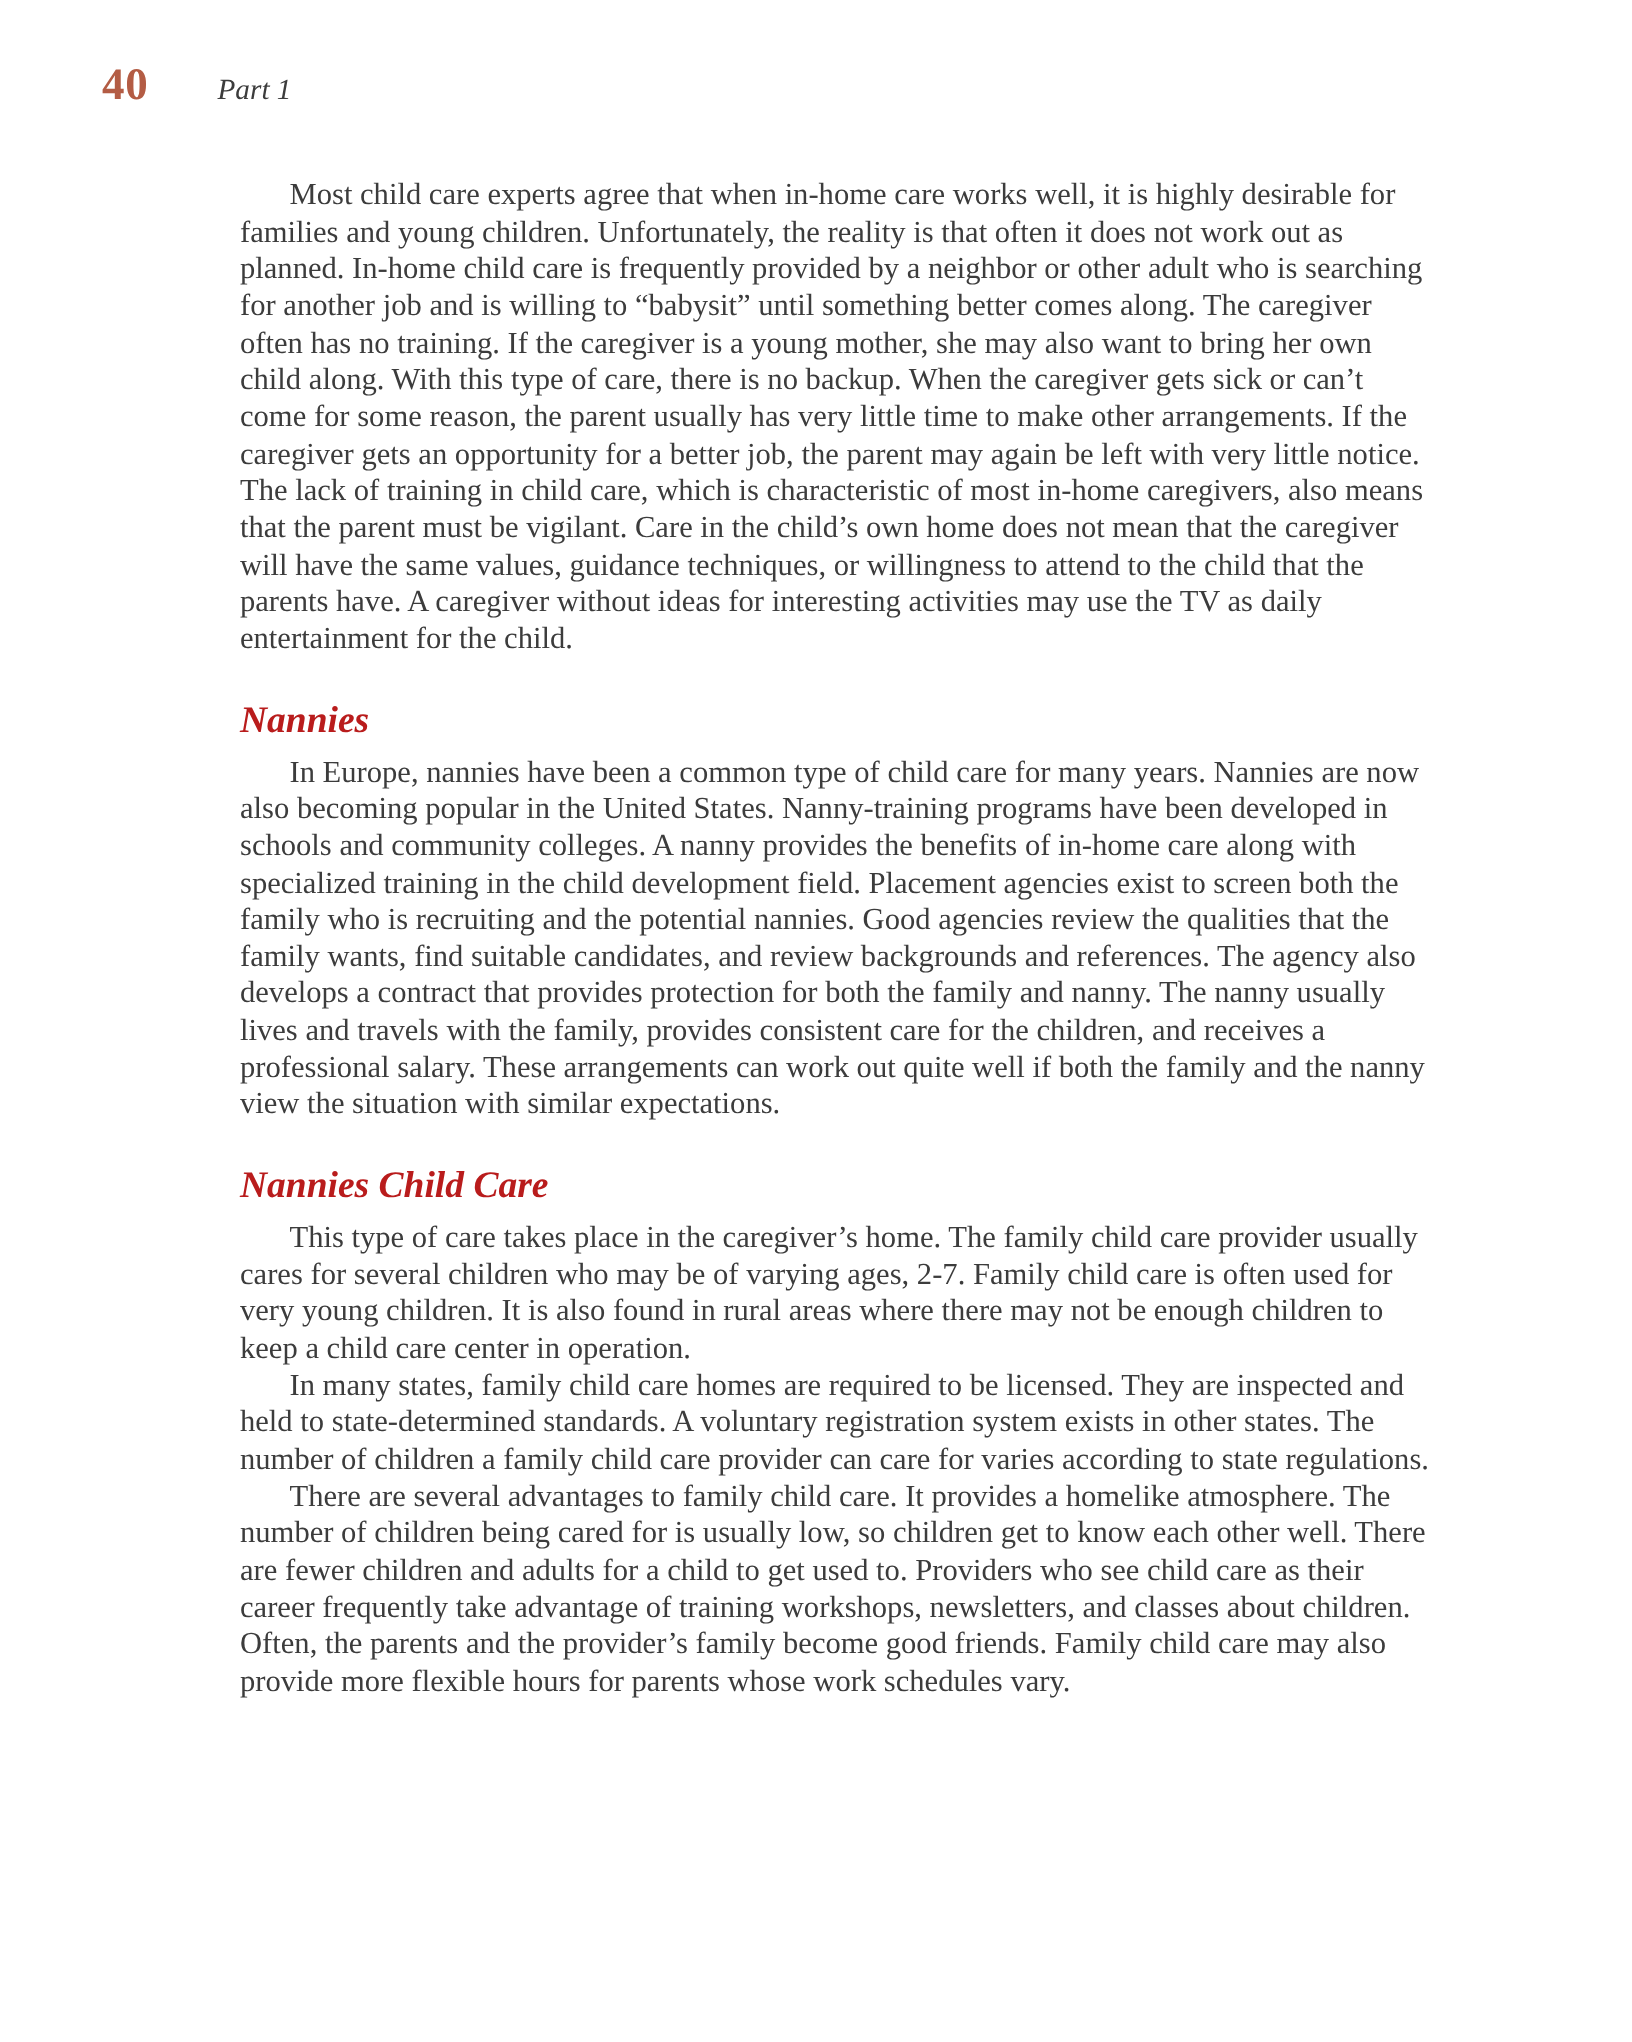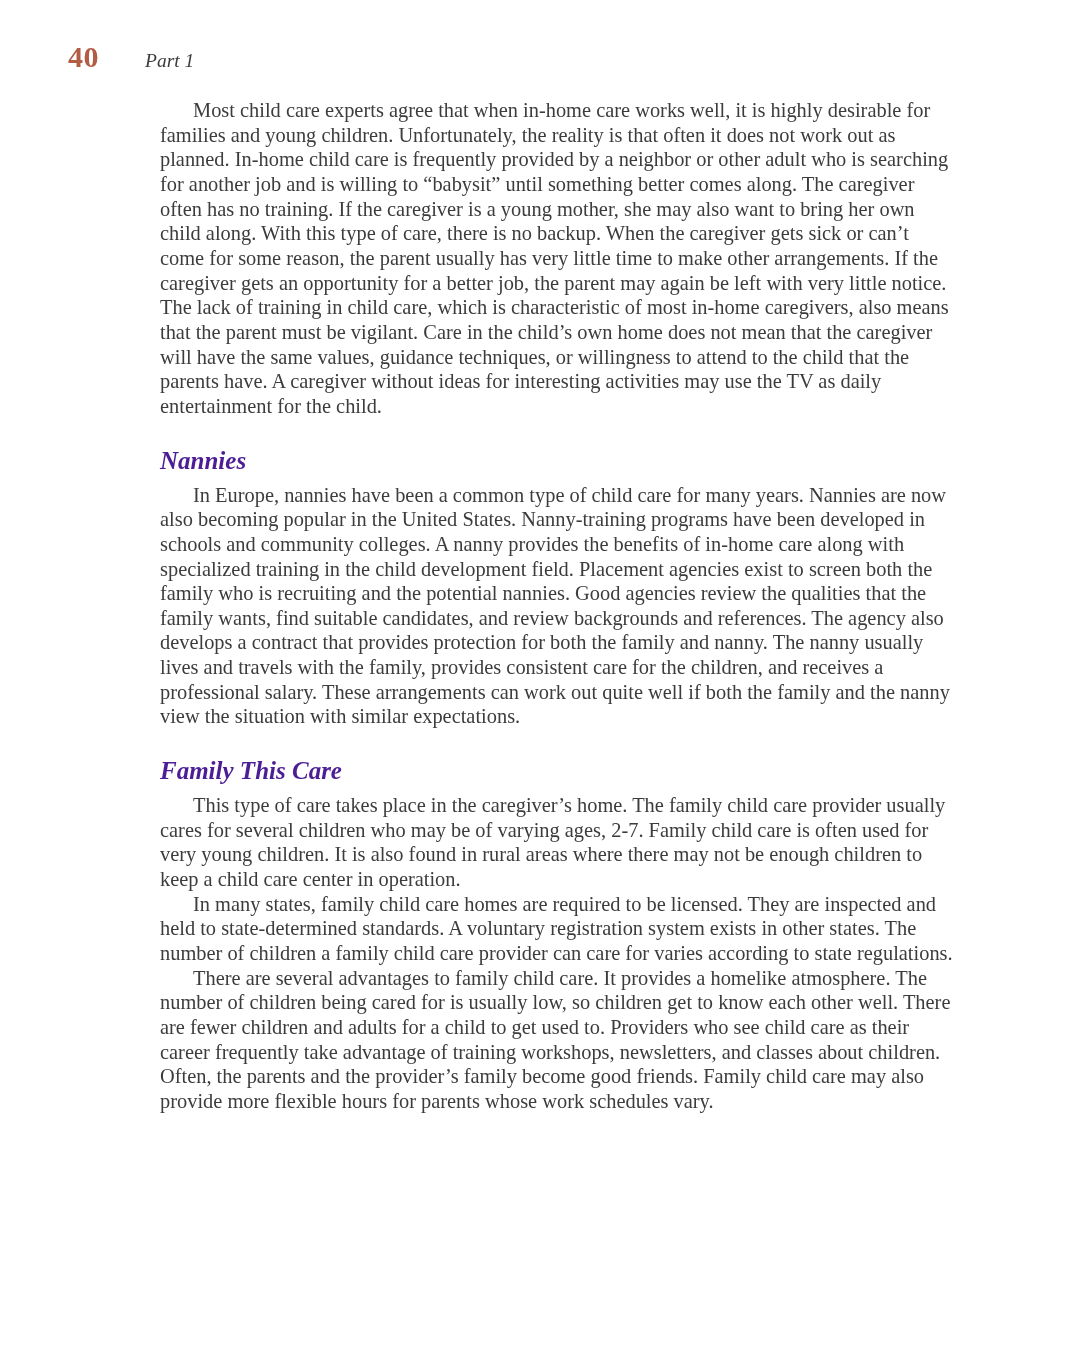--- a/index.html
+++ b/index.html
@@ -30,38 +30,38 @@
     font-style: italic;
     font-size: 19.5px;
     color: #3c3c3c;
     display: flex;
     align-items: flex-start;
   }
   .part-label { margin-right: 22px; }
   .content {
     position: absolute;
     left: 160px;
-    top: 98px;
+    top: 118px;
     width: 794px;
     color: #3c3c3c;
     font-size: 20.4px;
     line-height: 24.65px;
     text-align: left;
   }
   .para {
     text-indent: 33px;
     margin: 0;
   }
   .section-heading {
     margin: 28px 0 8px 0;
     font-size: 25px;
     line-height: 28px;
     font-weight: bold;
     font-style: italic;
-    color: #4c1d95;
+    color: #b91c1c;
   }
 </style>
 </head>
 <body>
 
 <div class="page">
 
   <div class="header">
     <span class="page-number">40</span>
     <span class="running-head">
@@ -74,21 +74,21 @@
     <div class="section">
       <p class="para">Most child care experts agree that when in-home care works well, it is highly desirable for families and young children. Unfortunately, the reality is that often it does not work out as planned. In-home child care is frequently provided by a neighbor or other adult who is searching for another job and is willing to “babysit” until something better comes along. The caregiver often has no training. If the caregiver is a young mother, she may also want to bring her own child along. With this type of care, there is no backup. When the caregiver gets sick or can’t come for some reason, the parent usually has very little time to make other arrangements. If the caregiver gets an opportunity for a better job, the parent may again be left with very little notice. The lack of training in child care, which is characteristic of most in-home caregivers, also means that the parent must be vigilant. Care in the child’s own home does not mean that the caregiver will have the same values, guidance techniques, or willingness to attend to the child that the parents have. A caregiver without ideas for interesting activities may use the TV as daily entertainment for the child.</p>
     </div>
 
     <div class="section">
       <h2 class="section-heading">Nannies</h2>
       <p class="para">In Europe, nannies have been a common type of child care for many years. Nannies are now also becoming popular in the United States. Nanny-training programs have been developed in schools and community colleges. A nanny provides the benefits of in-home care along with specialized training in the child development field. Placement agencies exist to screen both the family who is recruiting and the potential nannies. Good agencies review the qualities that the family wants, find suitable candidates, and review backgrounds and references. The agency also develops a contract that provides protection for both the family and nanny. The nanny usually lives and travels with the family, provides consistent care for the children, and receives a professional salary. These arrangements can work out quite well if both the family and the nanny view the situation with similar expectations.</p>
     </div>
 
     <div class="section">
-      <h2 class="section-heading">Family This Care</h2>
+      <h2 class="section-heading">Nannies Child Care</h2>
       <p class="para">This type of care takes place in the caregiver’s home. The family child care provider usually cares for several children who may be of varying ages, 2-7. Family child care is often used for very young children. It is also found in rural areas where there may not be enough children to keep a child care center in operation.</p>
       <p class="para">In many states, family child care homes are required to be licensed. They are inspected and held to state-determined standards. A voluntary registration system exists in other states. The number of children a family child care provider can care for varies according to state regulations.</p>
       <p class="para">There are several advantages to family child care. It provides a homelike atmosphere. The number of children being cared for is usually low, so children get to know each other well. There are fewer children and adults for a child to get used to. Providers who see child care as their career frequently take advantage of training workshops, newsletters, and classes about children. Often, the parents and the provider’s family become good friends. Family child care may also provide more flexible hours for parents whose work schedules vary.</p>
     </div>
 
   </div>
 
 </div>
 
 </body></html>

